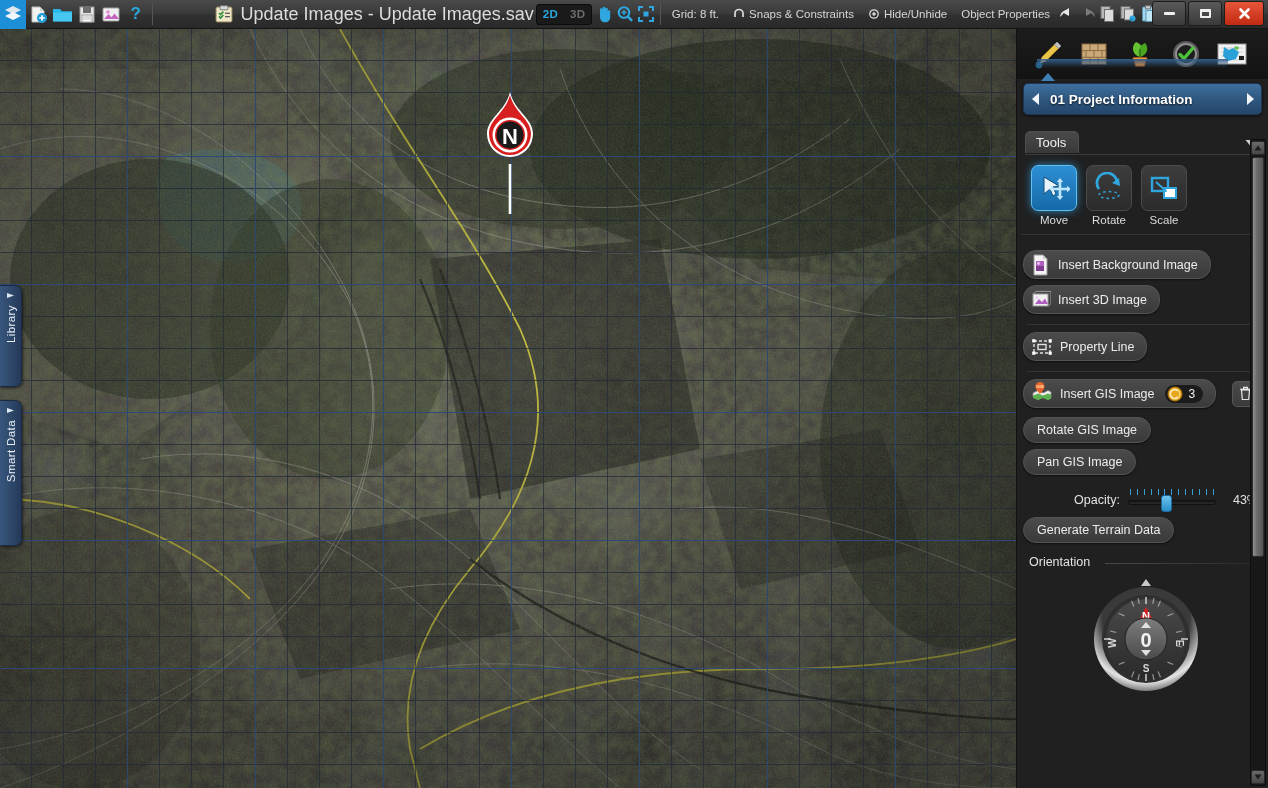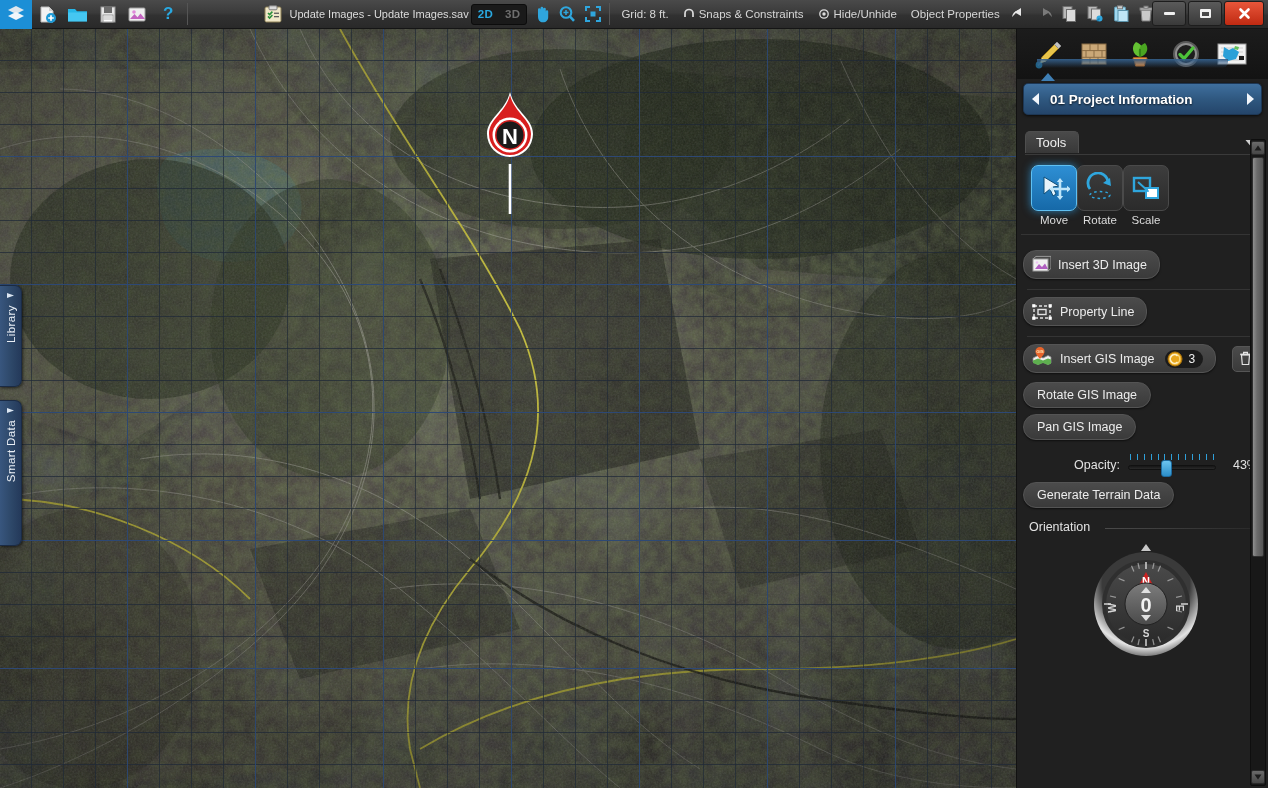--- a/index.html
+++ b/index.html
@@ -23,21 +23,21 @@
     width: 33px; height: 29px; background: #1c8fd6;
     display: flex; align-items: center; justify-content: center;
   }
   .tb-btn {
     width: 31px; height: 29px; display: flex; align-items: center; justify-content: center;
     position: relative;
   }
   .tb-sep { width: 1px; height: 22px; background: #1e1e1e; border-right: 1px solid #555; margin: 0 4px; }
   .tb-title {
     display: flex; align-items: center; gap: 7px;
-    font-size: 11px; color: #dcdcdc; white-space: nowrap;
+    font-size: 18px; color: #dcdcdc; white-space: nowrap;
   }
   .tb-mode {
     background: #1a1a1a; border-radius: 3px; height: 21px; display: flex;
     align-items: center; border: 1px solid #0c0c0c; margin: 0 2px;
   }
   .tb-mode span { font-size: 11.5px; font-weight: bold; padding: 0 6px; letter-spacing: .3px; }
   .md-on { color: #29a8e0; }
   .md-off { color: #6e6e6e; }
   .tb-text {
     font-size: 11.5px; color: #d6d6d6; padding: 0 7px; height: 29px;
@@ -128,21 +128,21 @@
     border-bottom: 1px solid #3a3a3a; position: relative;
   }
   .sec-tab {
     background: linear-gradient(to bottom,#4a4a4a,#383838);
     border: 1px solid #4e4e4e; border-bottom: none;
     border-radius: 5px 5px 0 0; padding: 3px 12px 3px 10px;
     font-size: 13px; color: #efefef;
   }
   .sec-bar .caret { margin-left: auto; padding-right: 4px; }
 
-  .tool-row { display: flex; gap: 0; padding: 10px 0 4px 14px; align-items: flex-end; }
+  .tool-row { display: flex; gap: 9px; padding: 10px 0 4px 14px; align-items: flex-end; }
   .tool {
     width: 46px; text-align: center;
   }
   .tool .box {
     width: 46px; height: 46px; border-radius: 7px;
     background: linear-gradient(to bottom,#3d3d3d,#2b2b2b);
     border: 1px solid #4a4a4a;
     display: flex; align-items: center; justify-content: center;
   }
   .tool.sel .box {
@@ -635,20 +635,30 @@
         <div class="cap">Scale</div>
       </div>
     </div>
 
     <div class="divider"></div>
 
 
     <div class="stage-body">
 
 
+      <div class="pbtn tall">
+        <svg width="20" height="22" viewBox="0 0 20 22">
+          <path d="M3 1 h9 l4 4 v16 h-13 z" fill="#f4f4f4" stroke="#9a9a9a"></path>
+          <path d="M12 1 v4 h4 z" fill="#cdcdcd"></path>
+          <rect x="5" y="7" width="8" height="10" fill="#b05fc0"></rect>
+          <rect x="5" y="12" width="8" height="5" fill="#7e3d90"></rect>
+          <circle cx="7.5" cy="9.5" r="1.4" fill="#ecc6f2"></circle>
+        </svg>
+        <span>Insert Background Image</span>
+      </div>
 
       <div class="pbtn tall">
         <svg width="20" height="20" viewBox="0 0 20 20">
           <rect x="2" y="4" width="15" height="12" fill="#f0f0f0" stroke="#9a9a9a"></rect>
           <path d="M4 14 l4 -5 3 3 3 -3.6 3 5.6 z" fill="#b05fc0"></path>
           <path d="M2 4 l3 -2.6 h15 v12 l-3 2.6" fill="none" stroke="#9a9a9a"></path>
           <circle cx="6" cy="7.5" r="1.3" fill="#ecc6f2"></circle>
         </svg>
         <span>Insert 3D Image</span>
       </div>

